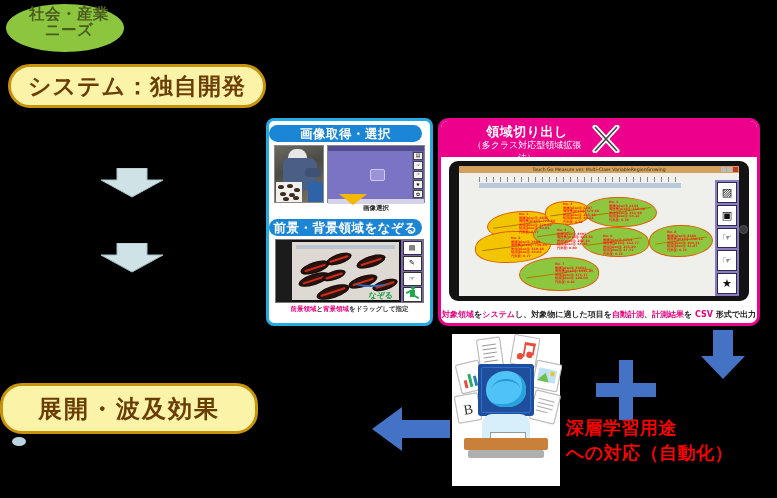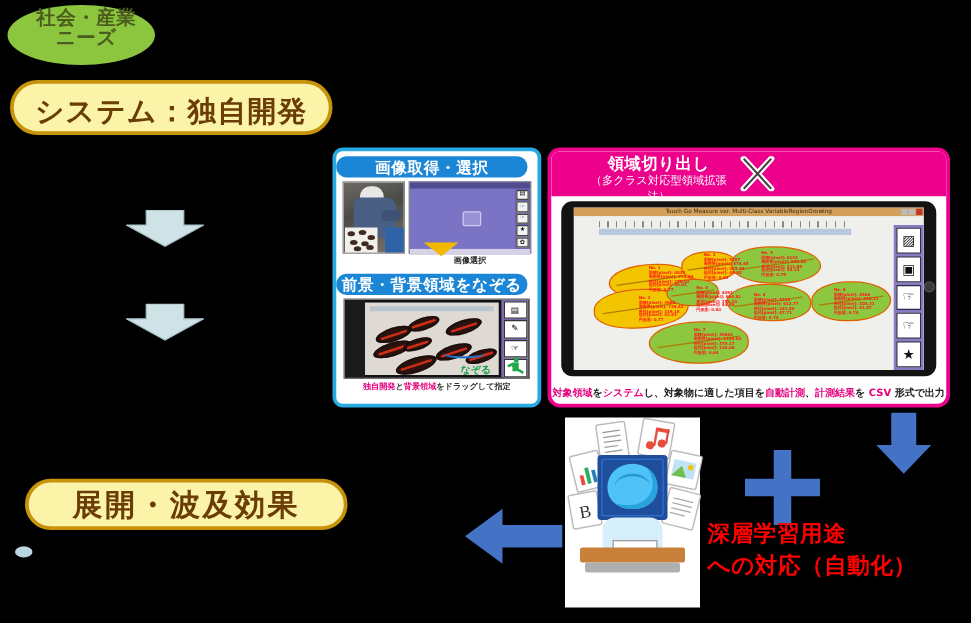--- a/index.html
+++ b/index.html
@@ -13,22 +13,22 @@
         background:#8CC63F;}
   #needs-label{position:absolute;left:4px;top:6px;width:130px;
         font-size:15.5px;font-weight:700;color:#4A5C1E;line-height:1.05;
         letter-spacing:0.5px;text-align:center;}
   #needs-label span{display:block;}
 
   
   .ybox{background:#FBF3A8;border:3px solid #C8930C;border-radius:22px;
         display:flex;align-items:center;justify-content:center;
         color:#6B3D06;font-weight:700;box-sizing:border-box;}
-  #system-box{left:8px;top:64px;width:258px;height:44px;font-size:23px;letter-spacing:1px;align-items:flex-end;}
-  #deploy-box{left:20px;top:383px;width:258px;height:41px;font-size:24px;letter-spacing:2px;}
+  #system-box{left:8px;top:64px;width:258px;height:44px;font-size:23px;letter-spacing:1px;}
+  #deploy-box{left:0;top:383px;width:258px;height:51px;font-size:24px;letter-spacing:2px;}
 
   .bluedot{left:12px;top:437px;width:14px;height:9px;border-radius:50%;background:#BBD5E2;}
 
   
   .pale-arrow{width:70px;height:30px;}
 
   
   #figure{left:266px;top:118px;width:494px;height:208px;}
 
   
@@ -244,21 +244,21 @@
           <b>☞</b>
           <b>★</b>
         </div>
       <div class="mascot" style="right:4px;bottom:1px">
         <i style="left:5px;top:0;width:4px;height:4px;border-radius:50%"></i>
         <i style="left:4px;top:4px;width:5px;height:7px"></i>
         <i style="left:0px;top:5px;width:5px;height:2px;transform:rotate(-25deg)"></i>
         <i style="left:8px;top:10px;width:5px;height:2px;transform:rotate(30deg)"></i>
       </div>
     </div>
-    <div class="cap-trace"><span class="mg">独自開発</span><span>と</span><span class="mg">背景領域</span><span>をドラッグして指定</span></div>
+    <div class="cap-trace"><span class="mg">前景領域</span><span>と</span><span class="mg">背景領域</span><span>をドラッグして指定</span></div>
   </div>
 
   <div id="pink-panel">
     <div id="pink-head">
       <div class="ph-l">
         <div class="ph-t1">領域切り出し</div>
         <div class="ph-t2">（多クラス対応型領域拡張法）</div>
       </div>
       <svg class="scissors" viewBox="0 0 30 28">
         <path d="M4 2 L26 26 M26 2 L4 26" stroke="#fff" stroke-width="5" fill="none" stroke-linecap="round"></path>

